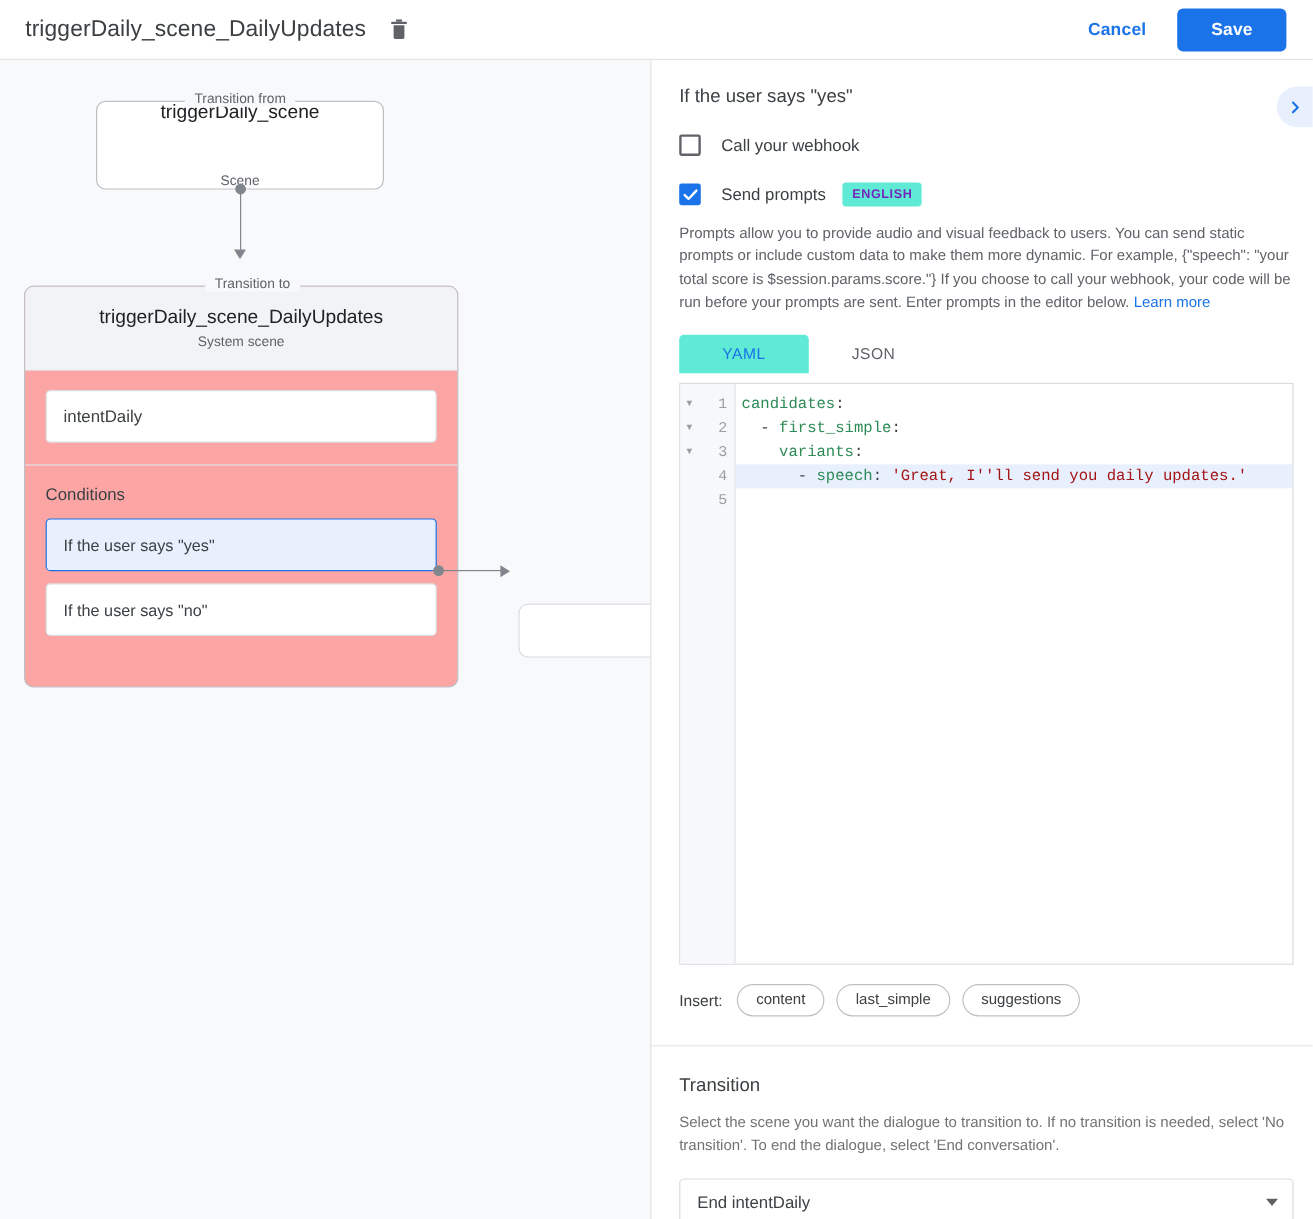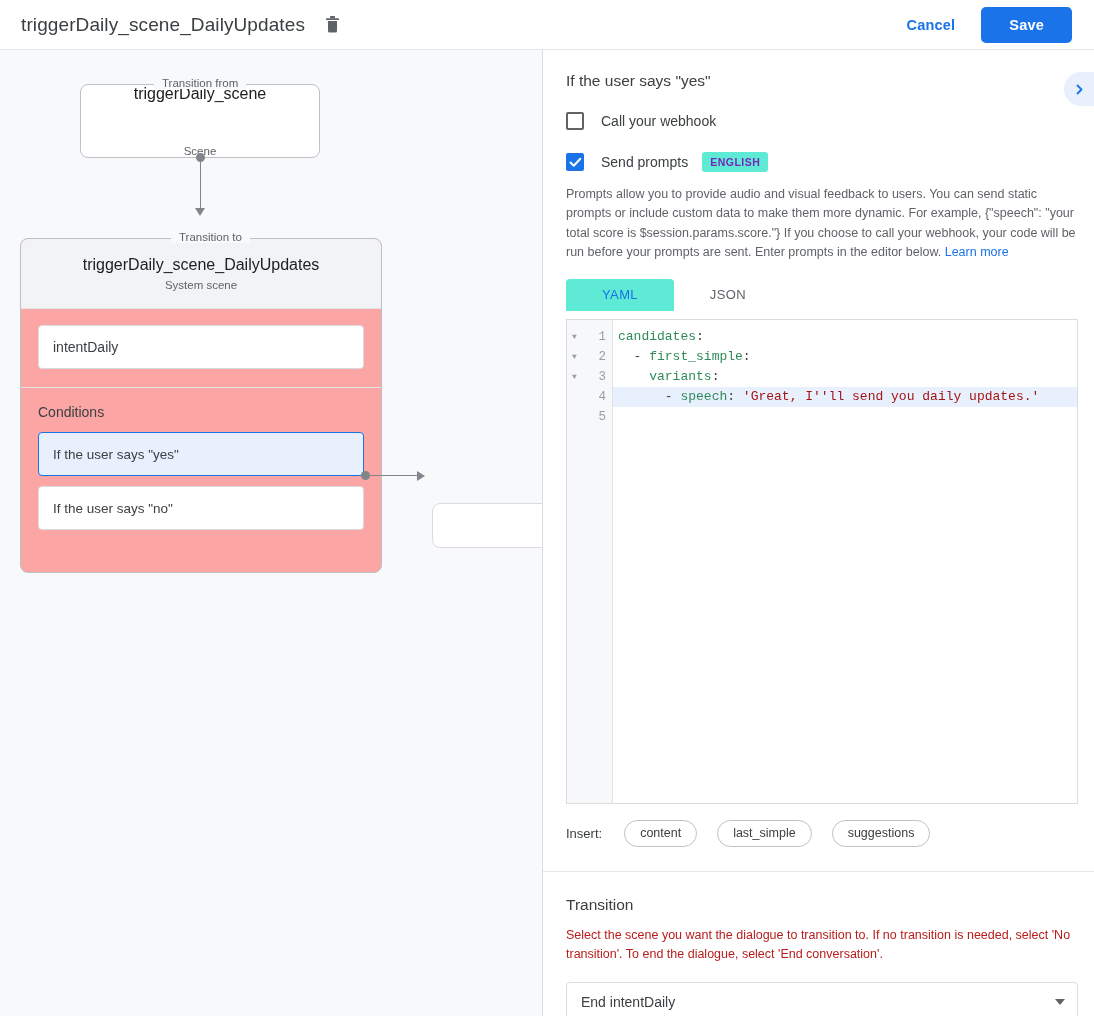--- a/index.html
+++ b/index.html
@@ -219,39 +219,38 @@
   }
   .code-line { height: 20px; line-height: 20px; padding-left: 5px; }
   .code-line.active { background: #e8f0fe; }
   .tk-key { color: #2e8b57; }
   .tk-str { color: #a31515; }
   .tk-punct { color: #3c4043; }
 
   .insert-row {
     display: flex; align-items: center;
     margin: 16px 0 0 23px;
-    gap: 10px;
   }
   .insert-label { font-size: 13px; color: #3c4043; margin-right: 12px; }
   .chip {
     border: 1px solid #bdc1c6; border-radius: 14px;
     height: 27px; padding: 0 15px;
     display: flex; align-items: center;
     font-size: 12.5px; color: #3c4043; cursor: pointer;
     margin-right: 10px; background: #fff;
   }
 
   .rp-sep {
     margin: 24px 0 0 0; height: 1px; background: #e4e6e8;
   }
 
   .trans-sec { padding: 24px 17px 0 23px; }
   .trans-title { font-size: 15.5px; color: #3c4043; }
   .trans-desc {
-    margin-top: 12px; font-size: 12.5px; color: #b91c1c; line-height: 1.55;
+    margin-top: 12px; font-size: 12.5px; color: #737373; line-height: 1.55;
   }
   .select-box {
     margin-top: 18px; width: 512px; height: 40px;
     border: 1px solid #dadce0; border-radius: 4px;
     display: flex; align-items: center;
     padding: 0 12px 0 14px;
     font-size: 14px; color: #3c4043; cursor: pointer; background: #fff;
   }
   .select-val { flex: 1; }
   .caret {

